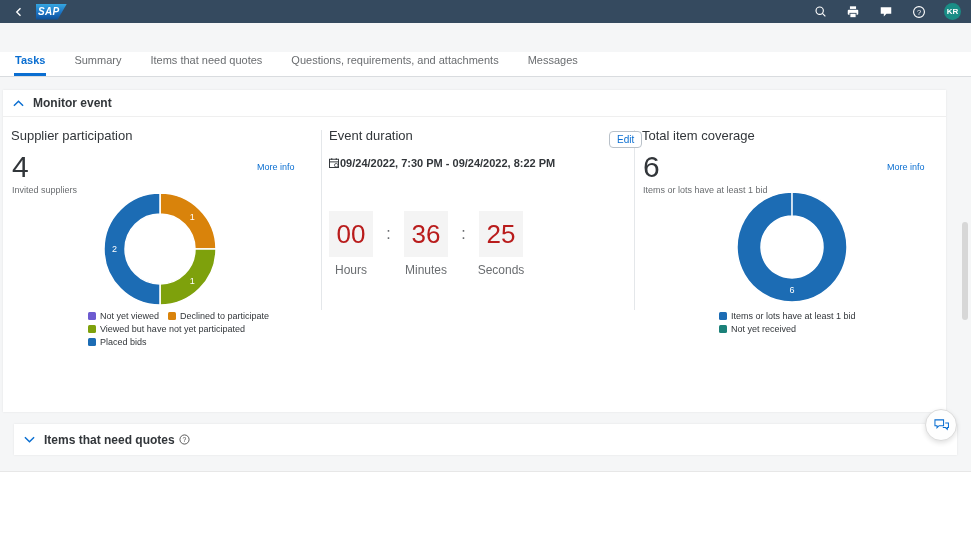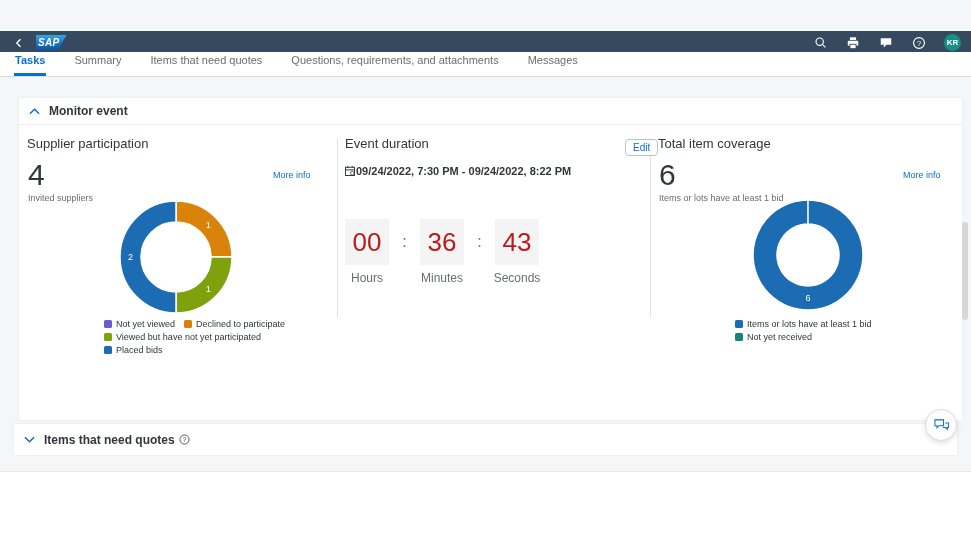--- a/index.html
+++ b/index.html
@@ -1,21 +1,21 @@
 <!DOCTYPE html>
 <html><head>
 <meta charset="utf-8">
 <style>
   * { margin:0; padding:0; box-sizing:border-box; }
   body { font-family:"Liberation Sans", sans-serif; background:#e8e8e8; }
   .screen { position:relative; width:971px; height:545px; background:#f5f6f7; overflow:hidden; }
 
   
   .navbar { position:absolute; top:0; left:0; width:971px; height:23px; background:#354a5f;
-            display:flex; align-items:center; padding:0 10px;margin-top:31px; }
+            display:flex; align-items:center; padding:0 10px; }
   .nav-back { width:18px; height:18px; display:flex; align-items:center; justify-content:center; cursor:pointer; }
   .sap-logo { margin-left:8px; width:31px; height:16px;
               background:linear-gradient(180deg,#35a6e0 0%,#1b72c4 55%,#0d4e94 100%);
               clip-path:polygon(0 0,100% 0,70% 100%,0 100%);
               display:flex; align-items:center; padding-left:2px; }
   .sap-logo span { color:#fff; font-size:10px; font-weight:bold; font-style:italic; letter-spacing:.3px; }
   .nav-right { margin-left:auto; display:flex; align-items:center; gap:17px; }
   .nav-ic { width:16px; height:16px; display:flex; align-items:center; justify-content:center; cursor:pointer; }
   .avatar { width:17px; height:17px; border-radius:50%; background:#1a8d86; color:#fff;
             font-size:8px; font-weight:bold; display:flex; align-items:center; justify-content:center; cursor:pointer; }
@@ -30,22 +30,22 @@
   .dots { display:flex; gap:2.5px; cursor:pointer; padding:3px 2px; }
   .dots i { width:3.5px; height:3.5px; border-radius:50%; background:#0a6ed1; }
 
   
   .tab-bar { position:absolute; top:52px; left:0; width:971px; height:25px; background:#fff;
              border-bottom:1px solid #d9dcdf; display:flex; align-items:flex-end; padding:0 14px; gap:27px; }
   .tab { font-size:11px; color:#6a6d70; padding:5px 1px 7px; cursor:pointer; border-bottom:3px solid transparent; }
   .tab.active { color:#0a6ed1; border-bottom-color:#0a6ed1; font-weight:bold; }
 
   
-  .card { position:absolute; left:19px; top:90px; width:943px; height:322px; background:#fff;
-          box-shadow:0 0 2px rgba(0,0,0,.08);margin-top:8px; }
+  .card { position:absolute; left:3px; top:90px; width:943px; height:322px; background:#fff;
+          box-shadow:0 0 2px rgba(0,0,0,.08); }
   .sec-head { position:absolute; left:0; top:0; width:100%; height:27px; display:flex; align-items:center;
               padding-left:10px; border-bottom:1px solid #efefef; cursor:pointer; background:#fff; }
   .sec-title { font-size:12px; font-weight:bold; color:#32363a; margin-left:9px; }
   .divider { position:absolute; top:40px; width:1px; height:180px; background:#e4e7ea; }
 
   .panel-title { position:absolute; font-size:13px; color:#32363a; }
   .big-num { position:absolute; font-size:30px; color:#32363a; line-height:1; }
   .sub-label { position:absolute; font-size:9px; color:#6a6d70; }
   .more-info { position:absolute; font-size:9px; color:#0a6ed1; cursor:pointer; }
 
@@ -198,21 +198,21 @@
           <div class="t-box">00</div>
           <div class="t-label">Hours</div>
         </div>
         <div class="t-colon">:</div>
         <div class="t-unit">
           <div class="t-box">36</div>
           <div class="t-label">Minutes</div>
         </div>
         <div class="t-colon">:</div>
         <div class="t-unit">
-          <div class="t-box">43</div>
+          <div class="t-box">25</div>
           <div class="t-label">Seconds</div>
         </div>
       </div>
     </div>
 
     <div>
       <div class="panel-title" style="left:639px; top:38px">Total item coverage</div>
       <div class="big-num" style="left:640px; top:62px">6</div>
       <div class="sub-label" style="left:640px; top:95px">Items or lots have at least 1 bid</div>
       <div class="more-info" style="left:884px; top:72px">More info</div>

